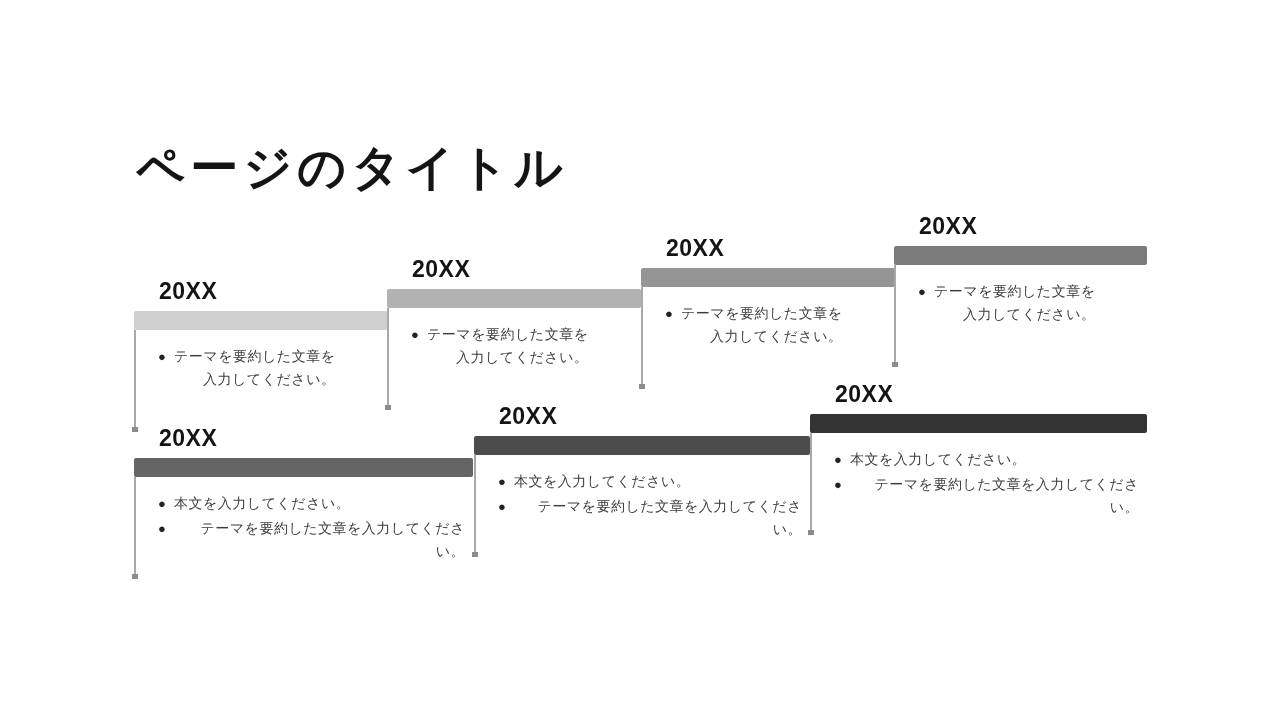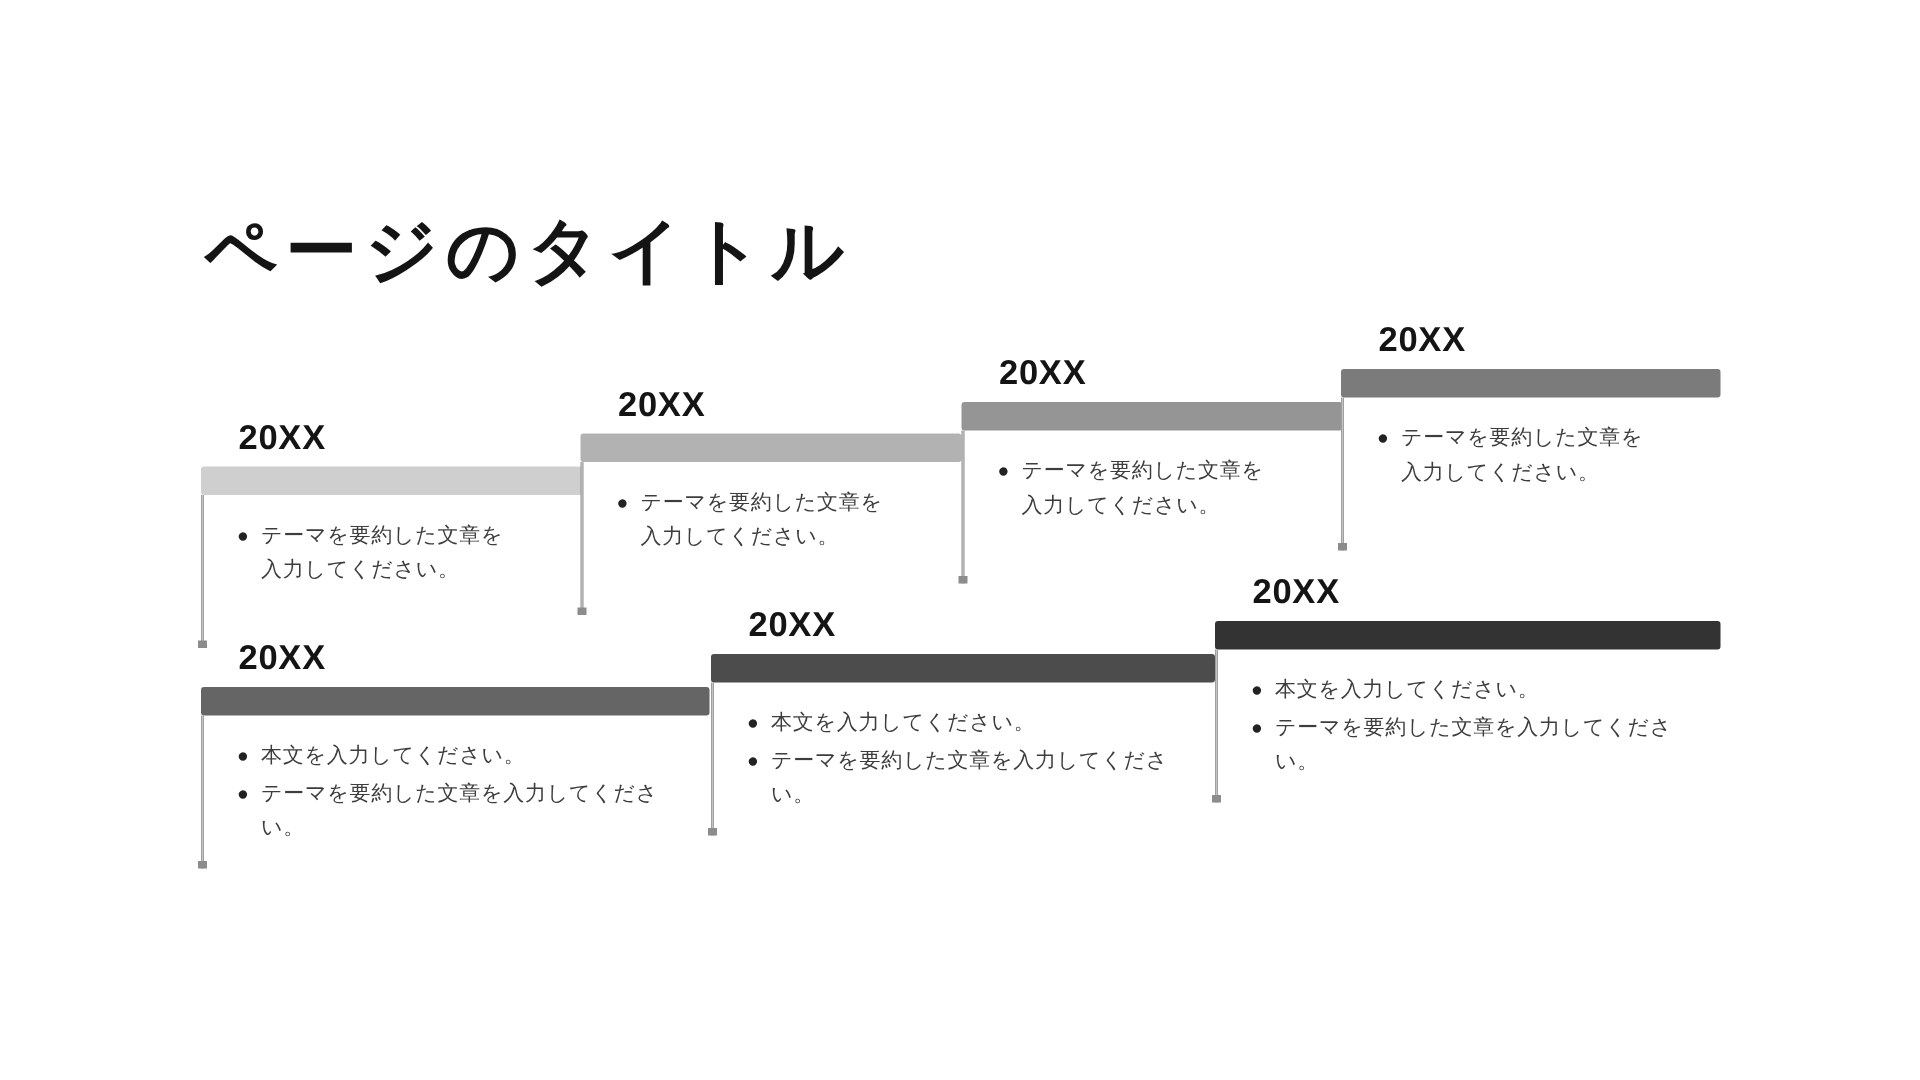--- a/index.html
+++ b/index.html
@@ -38,21 +38,21 @@
   }
 
   .body { padding: 15px 8px 0 24px; }
 
   .bullet {
     display: flex; align-items: flex-start;
     color: #3d3d3d; font-size: 14px; line-height: 23px;
     letter-spacing: 0.5px; margin-bottom: 2px;
   }
   .dot { width: 16px; flex: 0 0 16px; color: #222222; font-size: 13px; }
-  .btext { display: block; }
+  .btext { display: block; text-align: right; }
 
   
   .c0 { left: 134px; top: 311px; width: 254px; }
   .c1 { left: 387px; top: 289px; width: 254px; }
   .c2 { left: 641px; top: 268px; width: 254px; }
   .c3 { left: 894px; top: 246px; width: 253px; }
   
   .c4 { left: 134px; top: 458px; width: 339px; }
   .c5 { left: 474px; top: 436px; width: 336px; }
   .c6 { left: 810px; top: 414px; width: 337px; }

